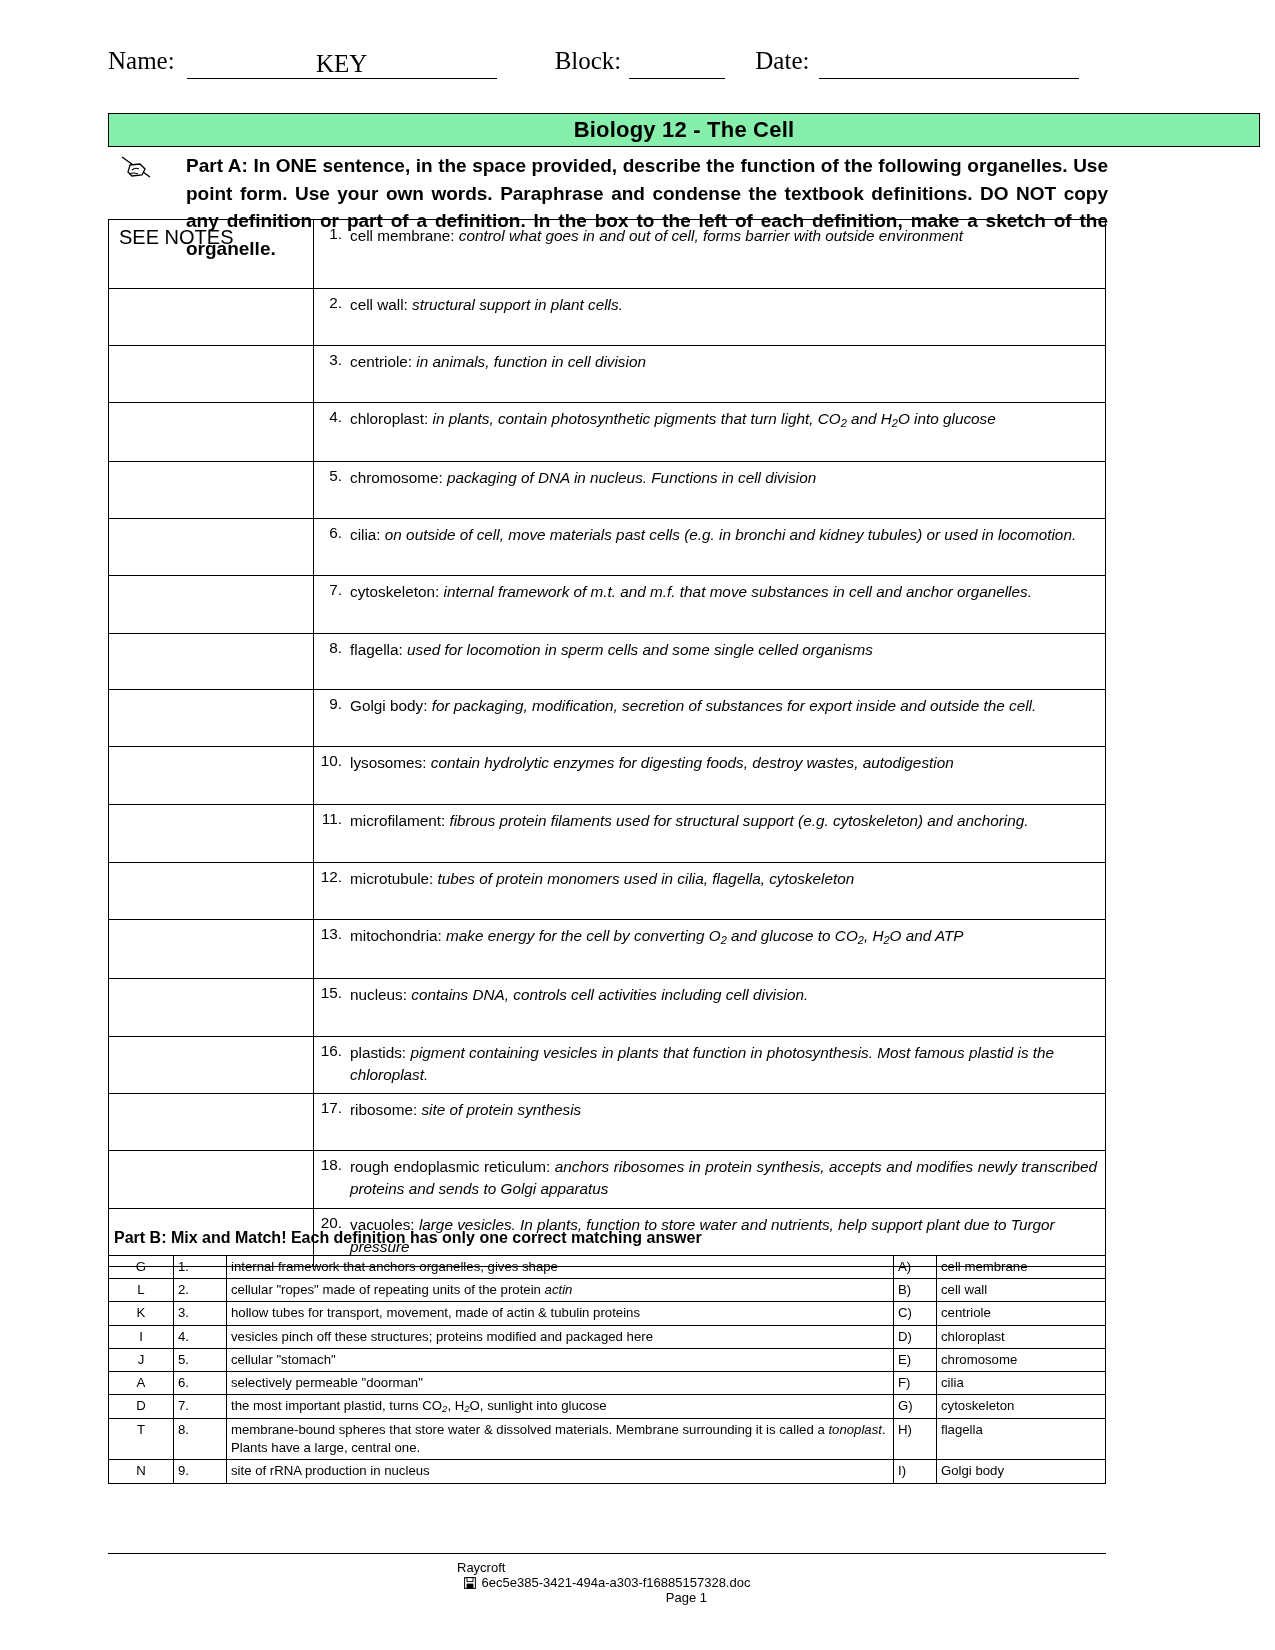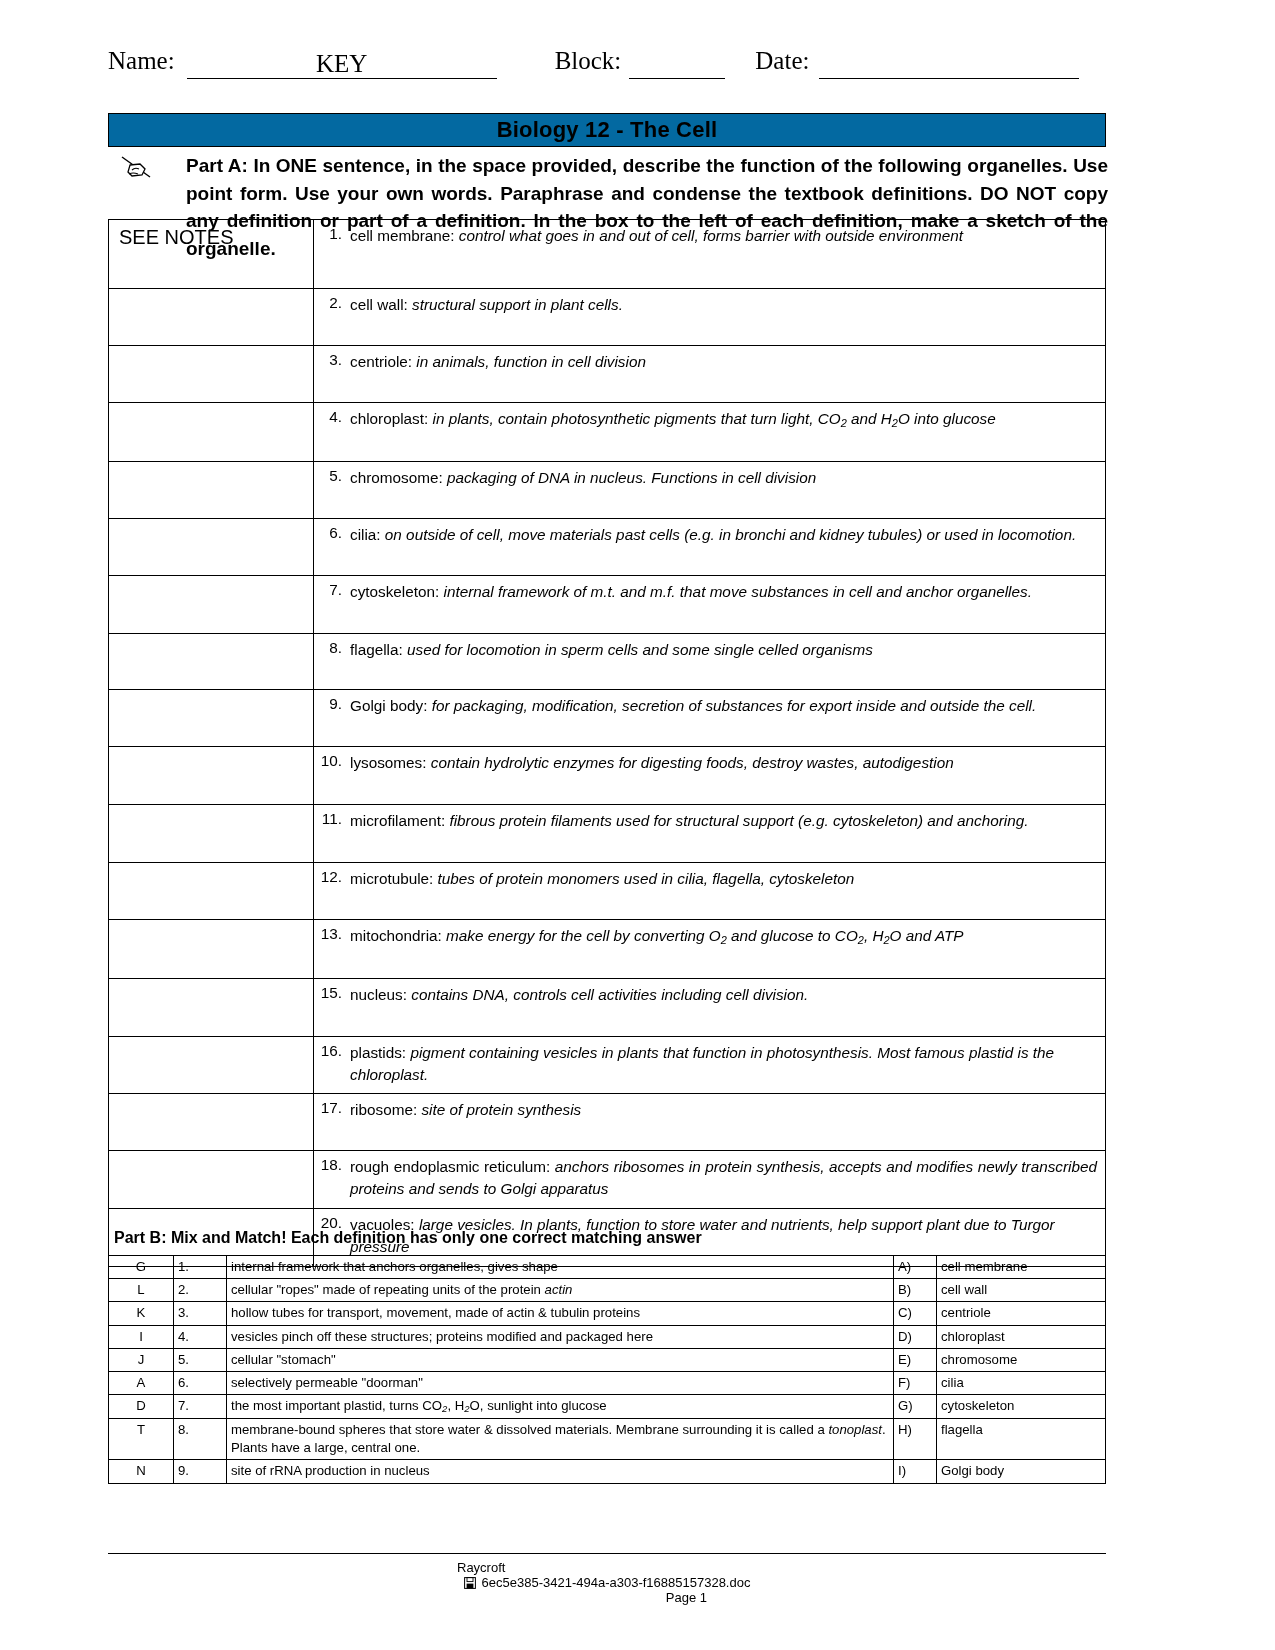--- a/index.html
+++ b/index.html
@@ -50,23 +50,23 @@
   .rule-block { width: 96px; margin-left: 8px; }
   .rule-date  { width: 260px; margin-left: 10px; }
   .gap-lg { display: inline-block; width: 58px; }
   .gap-md { display: inline-block; width: 30px; }
 
   
   .title-banner {
     position: absolute;
     left: 108px;
     top: 113px;
-    width: 998px;
+    width: 1152px;
     height: 34px;
-    background: #0369a1;
+    background: #86efac;
     border: 1.4px solid #000;
     box-sizing: border-box;
     display: flex;
     align-items: center;
     justify-content: center;
     font-size: 22px;
     font-weight: bold;
     letter-spacing: 0.2px;
   }
 

